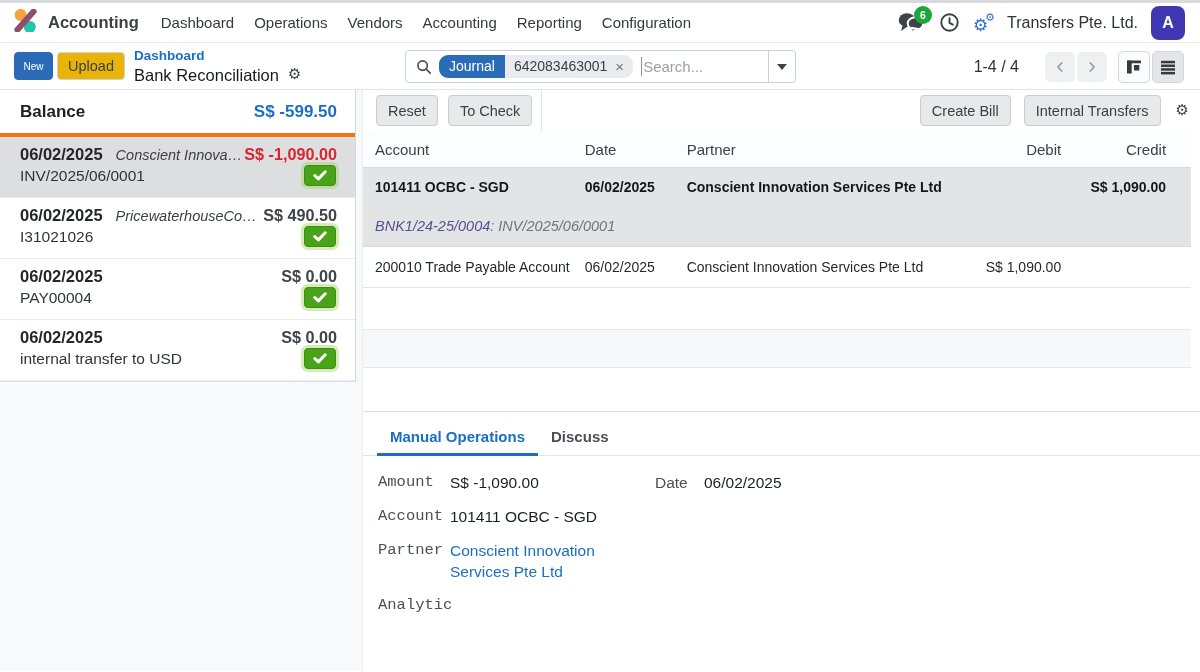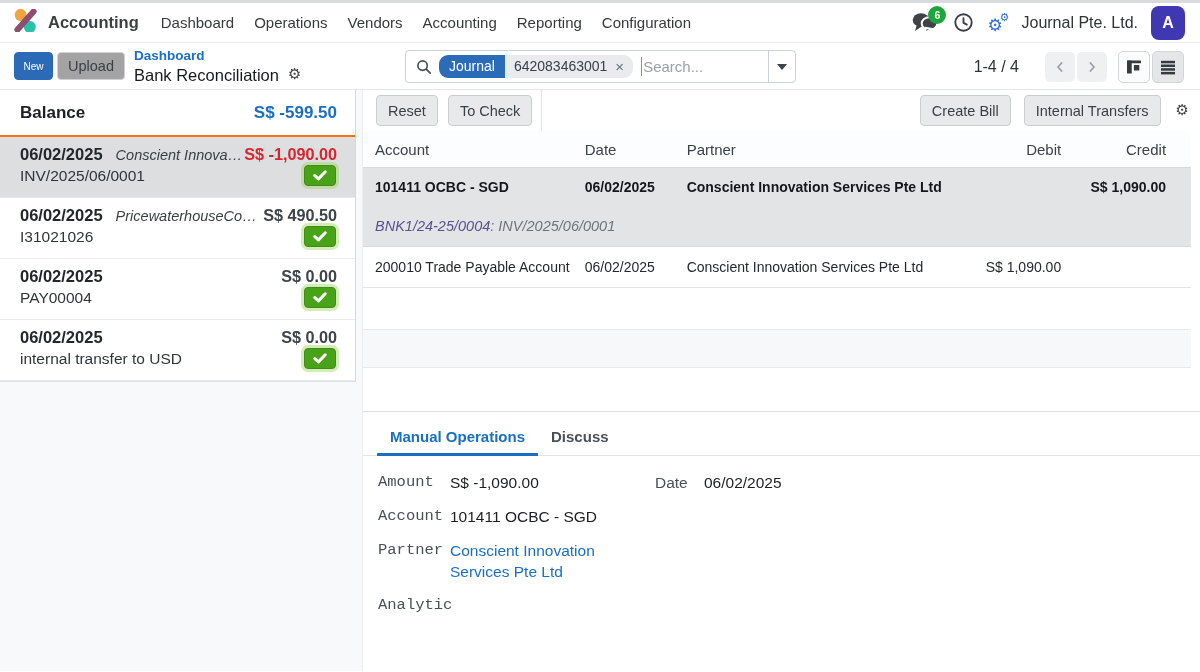--- a/index.html
+++ b/index.html
@@ -35,21 +35,21 @@
   .gear-big{font-family:"DejaVu Sans",sans-serif;color:var(--gears);font-size:17px;line-height:1;position:absolute;left:0;bottom:0;}
   .gear-small{font-family:"DejaVu Sans",sans-serif;color:var(--gears);font-size:11px;line-height:1;position:absolute;right:0;top:0;}
   .company{font-size:16px;color:#2f3439;margin-right:13px;cursor:pointer;}
   .avatar{width:34px;height:34px;border-radius:8px;background:var(--avatar);color:#fff;font-size:16px;font-weight:600;
     display:flex;align-items:center;justify-content:center;cursor:pointer;}
 
   
   .control-panel{height:47px;border-bottom:1px solid #e3e5e7;position:relative;display:flex;align-items:center;padding:0 16px 0 14px;background:#fff;}
   .btn-new{width:39px;height:28px;background:var(--primary);color:#fff;border:1px solid var(--primary);border-radius:4px;
     font-size:10px;display:flex;align-items:center;justify-content:center;cursor:pointer;font-family:inherit;}
-  .btn-upload{width:68px;height:28px;margin-left:4px;background:#a3a3a3;color:#3a3f44;border:1px solid #d0d2d5;border-radius:4px;
+  .btn-upload{width:68px;height:28px;margin-left:4px;background:#eab308;color:#3a3f44;border:1px solid #d0d2d5;border-radius:4px;
     font-size:14.5px;display:flex;align-items:center;justify-content:center;cursor:pointer;font-family:inherit;}
   .breadcrumb{margin-left:9px;}
   .bc-top{font-size:13.5px;font-weight:700;color:var(--link);line-height:1;margin-bottom:4px;cursor:pointer;display:block;text-decoration:none;}
   .bc-bottom{font-size:16.5px;color:#16191d;display:flex;align-items:center;gap:9px;line-height:1;}
   .gear-glyph{font-family:"DejaVu Sans",sans-serif;font-size:15px;color:#3f4348;line-height:1;cursor:pointer;}
 
   .search{position:absolute;left:405px;top:7px;width:391px;height:33px;border:1px solid #c9d2da;border-radius:4px;background:#fff;
     display:flex;align-items:center;}
   .search-icon{margin:0 7px 0 10px;flex:none;display:flex;}
   .facet{display:flex;align-items:stretch;flex:none;}
@@ -67,21 +67,21 @@
   .pager-btn{width:30px;height:30px;border-radius:5px;background:#eef0f2;border:0;display:flex;align-items:center;justify-content:center;cursor:pointer;}
   .pager-btn + .pager-btn{margin-left:2px;}
   .switcher{margin-left:11px;display:flex;gap:2px;}
   .view-btn{width:32px;height:32px;border:1px solid #d4d6d9;border-radius:5px;display:flex;align-items:center;justify-content:center;background:#fbfcfd;cursor:pointer;}
   .view-btn.active{background:#e4e6e8;}
 
   
   .content{display:flex;height:581px;}
   .left-panel{width:362px;background:#f8f9fa;flex:none;}
   .card{width:356px;background:#fff;border-right:1px solid #d5d7da;border-bottom:1px solid #dfe1e3;}
-  .balance{height:47px;border-bottom:2px solid #f97316;display:flex;align-items:center;justify-content:space-between;padding:0 18px 0 20px;}
+  .balance{height:47px;border-bottom:4px solid #f97316;display:flex;align-items:center;justify-content:space-between;padding:0 18px 0 20px;}
   .balance-label{font-size:17px;font-weight:700;color:#1c1f23;}
   .balance-amt{font-size:17px;font-weight:700;color:var(--link);}
   .rec-item{height:61px;border-bottom:1px solid #e9eaeb;padding:8px 18px 0 20px;cursor:pointer;}
   .rec-item.selected{background:#dcdee0;}
   .line1{display:flex;align-items:baseline;}
   .r-date{font-size:16.5px;font-weight:700;color:#23272b;white-space:nowrap;}
   .r-partner{font-style:italic;font-size:14.5px;color:#3a3f44;margin-left:13px;white-space:nowrap;overflow:hidden;text-overflow:ellipsis;flex:1;min-width:0;}
   .r-amount{margin-left:auto;font-weight:700;font-size:16.2px;color:#3f444a;white-space:nowrap;padding-left:2px;}
   .r-amount.neg{color:var(--negative);}
   .line2{display:flex;align-items:center;justify-content:space-between;margin-top:1px;}
@@ -182,21 +182,21 @@
             <path d="M9.5,5.2 L9.5,9.8 L12.8,11.6" stroke="#3b3f44" stroke-width="1.9" fill="none" stroke-linecap="round" stroke-linejoin="round"></path>
           </svg>
         </span>
       </div>
       <div class="systray-icon sys-gears">
         <span>
           <span class="gear-big">⚙</span>
             <span class="gear-small">⚙</span>
         </span>
       </div>
-      <span class="company">Journal Pte. Ltd.</span>
+      <span class="company">Transfers Pte. Ltd.</span>
       <div class="avatar">A</div>
     </div>
   </header>
 
   <div class="control-panel">
     <button class="btn-new">New</button>
     <button class="btn-upload">Upload</button>
     <div class="breadcrumb">
       <a class="bc-top">Dashboard</a>
       <div class="bc-bottom">

